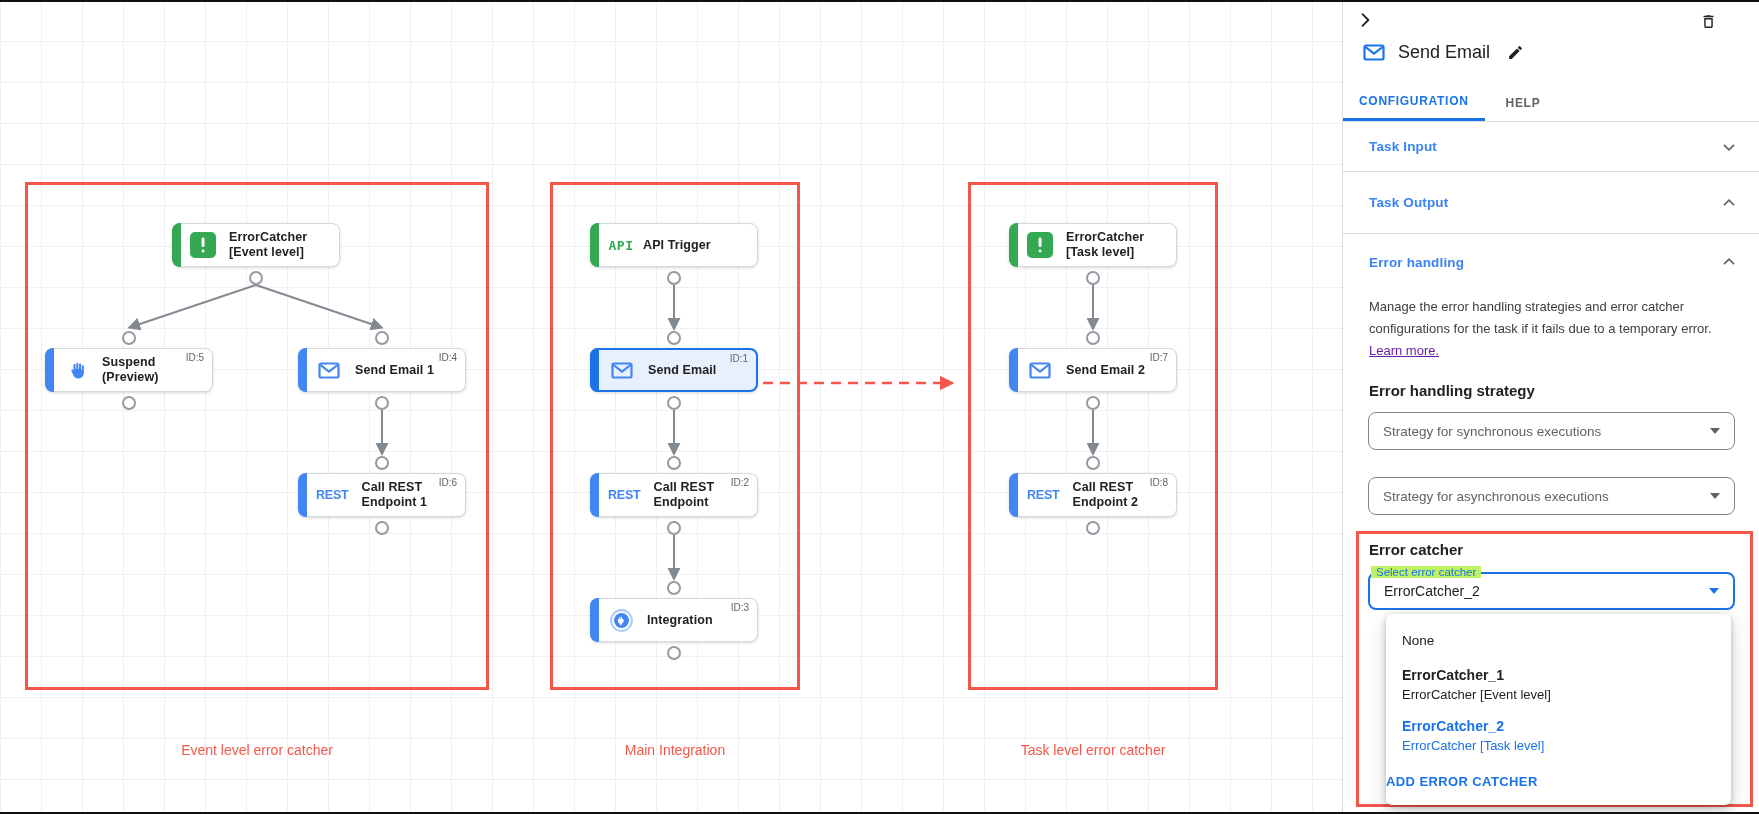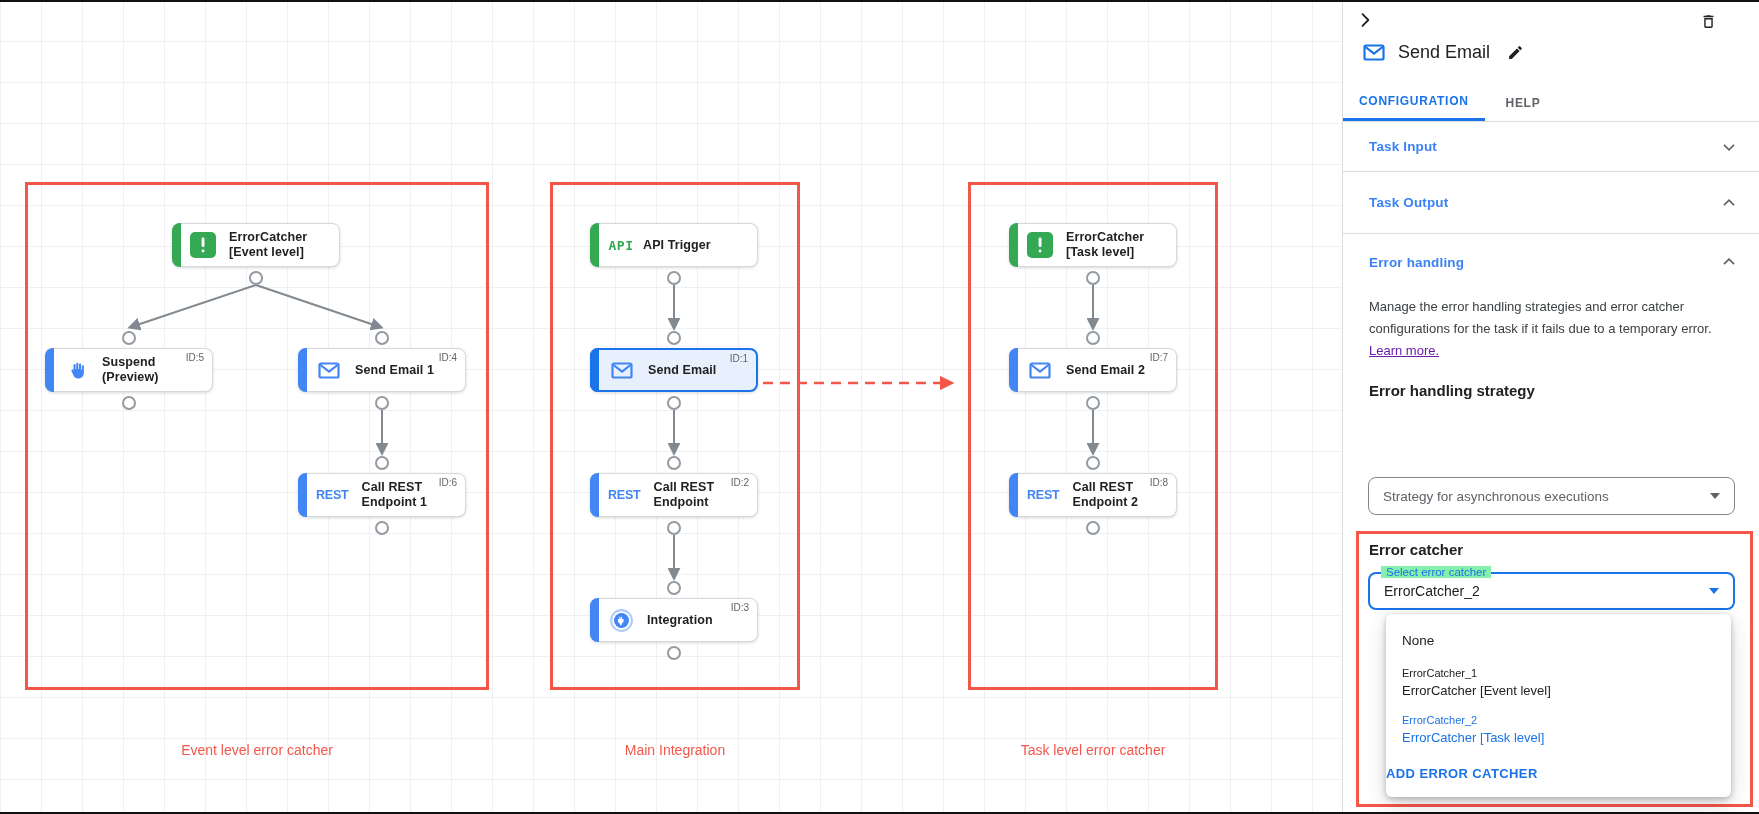--- a/index.html
+++ b/index.html
@@ -45,26 +45,26 @@
   .para{position:absolute;left:26px;top:296px;width:364px;font-size:13px;line-height:22px;color:#3c4043;}
   .learn-more{color:#681da8;text-decoration:underline;cursor:pointer;}
   .sub-label{position:absolute;left:26px;font-size:15px;font-weight:700;color:#202124;}
   .select{position:absolute;left:25px;width:367px;height:38px;border:1px solid #80868b;border-radius:8px;background:#fff;
     display:flex;align-items:center;justify-content:space-between;padding:0 14px;box-sizing:border-box;
     font-size:13.5px;color:#5f6368;cursor:pointer;}
   .caret{width:0;height:0;border-left:5px solid transparent;border-right:5px solid transparent;border-top:6px solid #5f6368;}
   .err-box{position:absolute;left:13px;top:531px;width:397px;height:276px;border:3px solid #f4564a;box-sizing:border-box;}
   .select.focused{border:2px solid #1a73e8;color:#202124;top:572px;}
   .select.focused .caret{border-top-color:#1a73e8;}
-  .float-label{position:absolute;top:-8px;left:11px;background:#86efac;padding:0 5px;font-size:11.5px;color:#1a73e8;}
+  .float-label{position:absolute;top:-8px;left:1px;background:#bef264;padding:0 5px;font-size:11.5px;color:#1a73e8;}
   .menu{position:absolute;left:43px;top:614px;width:345px;background:#fff;border-radius:6px;
     box-shadow:0 2px 6px rgba(0,0,0,.25),0 8px 22px rgba(0,0,0,.14);padding:10px 0 12px;box-sizing:border-box;}
   .menu-none{padding:9px 16px 11px;font-size:13.5px;color:#202124;cursor:pointer;}
   .menu-opt{padding:8px 16px;cursor:pointer;}
-  .menu-opt .nm{font-size:11px;font-weight:400;color:#202124;margin-bottom:4px;}
+  .menu-opt .nm{font-size:14px;font-weight:700;color:#202124;margin-bottom:4px;}
   .menu-opt .ds{font-size:13px;color:#202124;}
   .menu-opt.sel .nm,.menu-opt.sel .ds{color:#1a73e8;}
   .menu-add{padding:13px 0 4px;font-size:13px;font-weight:700;color:#1a73e8;letter-spacing:.4px;cursor:pointer;}
 </style>
 </head>
 <body>
 
 <div class="stage">
   <div class="frame-bar frame-top"></div>
 
@@ -290,20 +290,24 @@
       </span>
     </div>
 
     <div class="para">
       <span>Manage the error handling strategies and error catcher configurations for the task if it fails due to a temporary error.</span>
       <span class="learn-more">Learn more.</span>
     </div>
 
     <div class="sub-label" style="top:382px;">Error handling strategy</div>
 
+    <div class="select" style="top:412px;">
+      <span>Strategy for synchronous executions</span>
+      <span class="caret"></span>
+    </div>
 
     <div class="select" style="top:477px;">
       <span>Strategy for asynchronous executions</span>
       <span class="caret"></span>
     </div>
 
     <div class="err-box"></div>
 
     <div class="sub-label" style="top:541px;">Error catcher</div>
 

